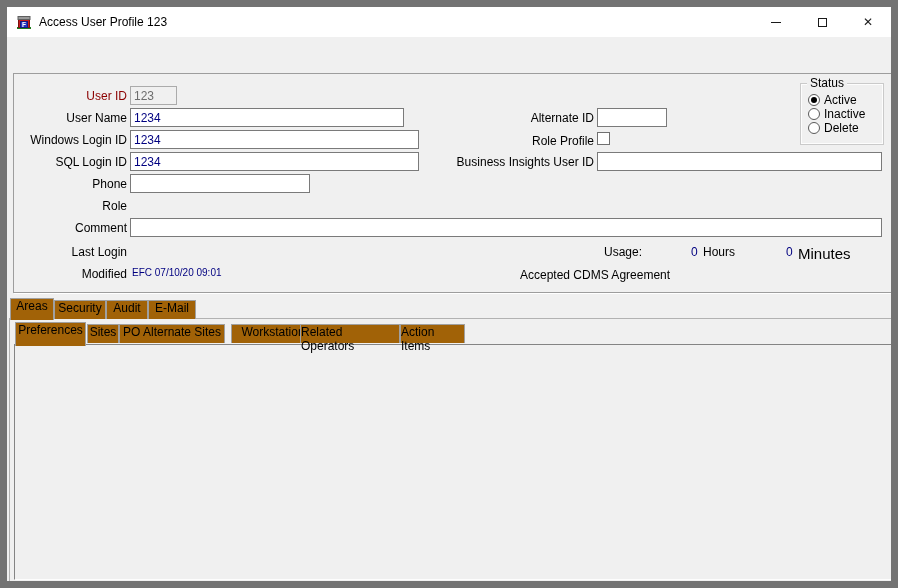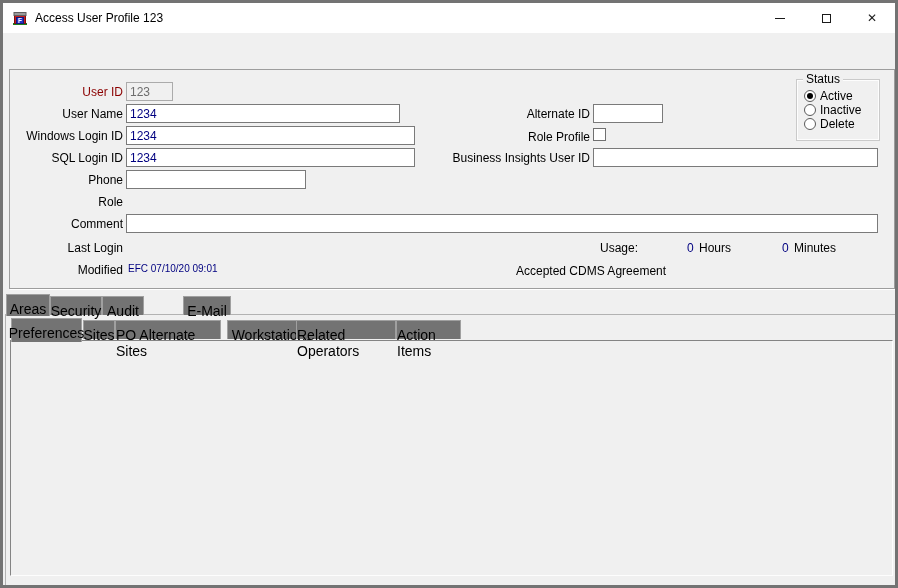--- a/index.html
+++ b/index.html
@@ -1,20 +1,20 @@
 <!DOCTYPE html>
 <html><head>
 <meta charset="utf-8">
 <style>
   * { margin:0; padding:0; box-sizing:border-box; }
   html,body { background:#c8c8c8; }
   body { font-family:"Liberation Sans", sans-serif; }
   #win {
     position:relative; width:898px; height:588px;
-    background:#f0f0f0; border:3px solid #737373; overflow:hidden;
+    background:#f0f0f0; border:7px solid #737373; overflow:hidden;
     font-size:12px; color:#000;
   }
   
   #titlebar { position:absolute; left:0; top:0; width:100%; height:30px; background:#fff; }
   #app-icon { position:absolute; left:9px; top:7px; width:16px; height:16px; }
   #title-text { position:absolute; left:32px; top:8px; font-size:12px; color:#000; }
   #win-controls { position:absolute; right:0; top:0; height:30px; display:flex; }
   .win-ctl { width:46px; height:30px; display:flex; align-items:center; justify-content:center; color:#1a1a1a; font-size:12px; }
   .glyph-min { width:10px; height:1px; background:#1a1a1a; }
   .glyph-max { width:9px; height:9px; border:1px solid #1a1a1a; }
@@ -46,21 +46,21 @@
   .navy { color:#000080; }
   .chk { position:absolute; width:13px; height:13px; background:#fff; border:1px solid #707070; }
   
   #status-group { position:absolute; left:793px; top:76px; width:84px; height:62px; border:1px solid #cacaca; box-shadow:0 0 0 1px #fdfdfd inset; }
   #status-label { position:absolute; left:6px; top:-8px; padding:0 3px; background:#f0f0f0; font-size:12px; }
   .radio-row { position:absolute; left:7px; display:flex; align-items:center; gap:4px; }
   .radio { width:12px; height:12px; border:1px solid #5a5a5a; border-radius:50%; background:#fff; position:relative; }
   .radio.checked::after { content:""; position:absolute; left:2px; top:2px; width:6px; height:6px; border-radius:50%; background:#000; }
   
   #outer-page { position:absolute; left:2px; top:311px; width:894px; height:273px; background:#f0f0f0; border:1px solid #b2b2b2; }
-  .tab { position:absolute; background:#737373; border:1px solid #a0a0a0; border-bottom:none; display:flex; align-items:flex-start; justify-content:center; padding-top:6px; font-size:14px; }
+  .tab { position:absolute; background:#a16207; border:1px solid #a0a0a0; border-bottom:none; display:flex; align-items:flex-start; justify-content:center; padding-top:0; font-size:12px; }
   .tab.active { z-index:3; }
   .tab.inactive { z-index:1; }
   #inner-panel {
     position:absolute; left:7px; top:337px; width:883px; height:236px; background:#f0f0f0;
     border:1px solid; border-color:#848484 #fdfdfd #fdfdfd #848484; z-index:1;
   }
   
   .combo { position:absolute; height:22px; background:#fff; border:1px solid #7a7a7a; }
   .combo .cval { position:absolute; left:4px; top:4px; font-size:12px; color:#000080; }
   .combo svg { position:absolute; right:5px; top:8px; }
@@ -177,30 +177,30 @@
     <div class="radio-row" style="top:37px;">
       <span class="radio"></span>
       <span>Delete</span>
     </div>
   </div>
 
   <span class="lbl" style="left:597px; top:238px; width:40px; text-align:left;">Usage:</span>
   <span class="navy" style="position:absolute; left:684px; top:238px; font-size:12px;">0</span>
   <span style="position:absolute; left:696px; top:238px; font-size:12px;">Hours</span>
   <span class="navy" style="position:absolute; left:779px; top:238px; font-size:12px;">0</span>
-  <span style="position:absolute; left:791px; top:238px; font-size:12px;">Minutes</span>
+  <span style="position:absolute; left:791px; top:238px; font-size:15px;">Minutes</span>
 
   <span style="position:absolute; left:513px; top:261px; font-size:12px;">Accepted CDMS Agreement</span>
 
   <div id="outer-page"></div>
 
   <div class="tab active" style="left:3px;   top:291px; width:44px;  height:22px;">Areas</div>
   <div class="tab inactive" style="left:47px;  top:293px; width:52px;  height:19px;">Security</div>
   <div class="tab inactive" style="left:99px;  top:293px; width:42px;  height:19px;">Audit</div>
-  <div class="tab inactive" style="left:141px; top:293px; width:48px;  height:19px;margin-left:39px;">E-Mail</div>
+  <div class="tab inactive" style="left:141px; top:293px; width:48px;  height:19px;">E-Mail</div>
 
   <div id="inner-panel"></div>
 
   <div class="tab active" style="left:8px;   top:315px; width:71px;  height:24px; z-index:2;">Preferences</div>
   <div class="tab inactive" style="left:80px;  top:317px; width:32px;  height:19px;">Sites</div>
   <div class="tab inactive" style="left:112px; top:317px; width:106px; height:19px;">PO Alternate Sites</div>
   <div class="tab inactive" style="left:218px; top:317px; width:90px;  height:19px;margin-left:6px;">Workstations</div>
   <div class="tab inactive" style="left:293px; top:317px; width:100px; height:19px;">Related Operators</div>
   <div class="tab inactive" style="left:393px; top:317px; width:65px;  height:19px;">Action Items</div>
 

